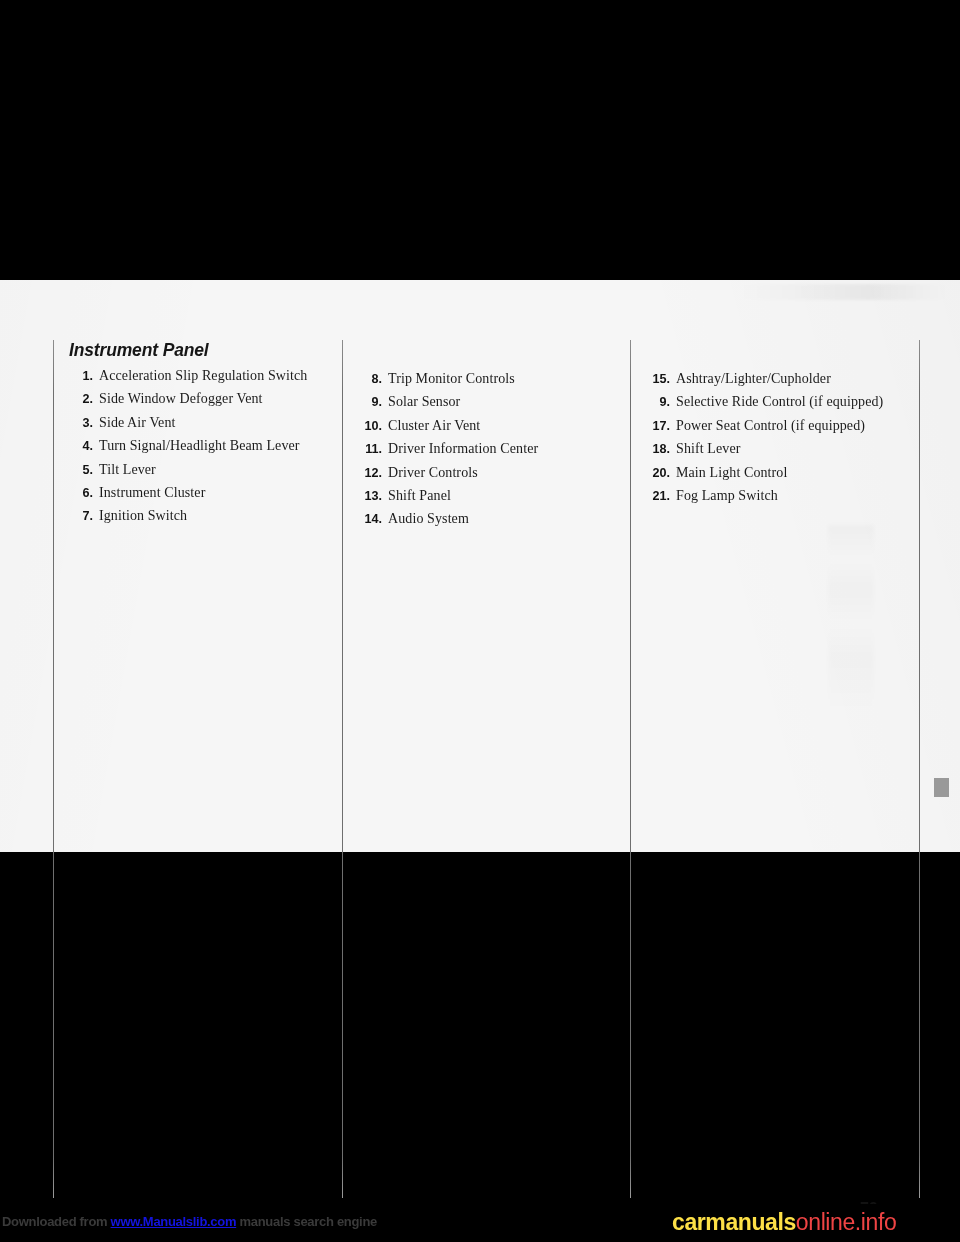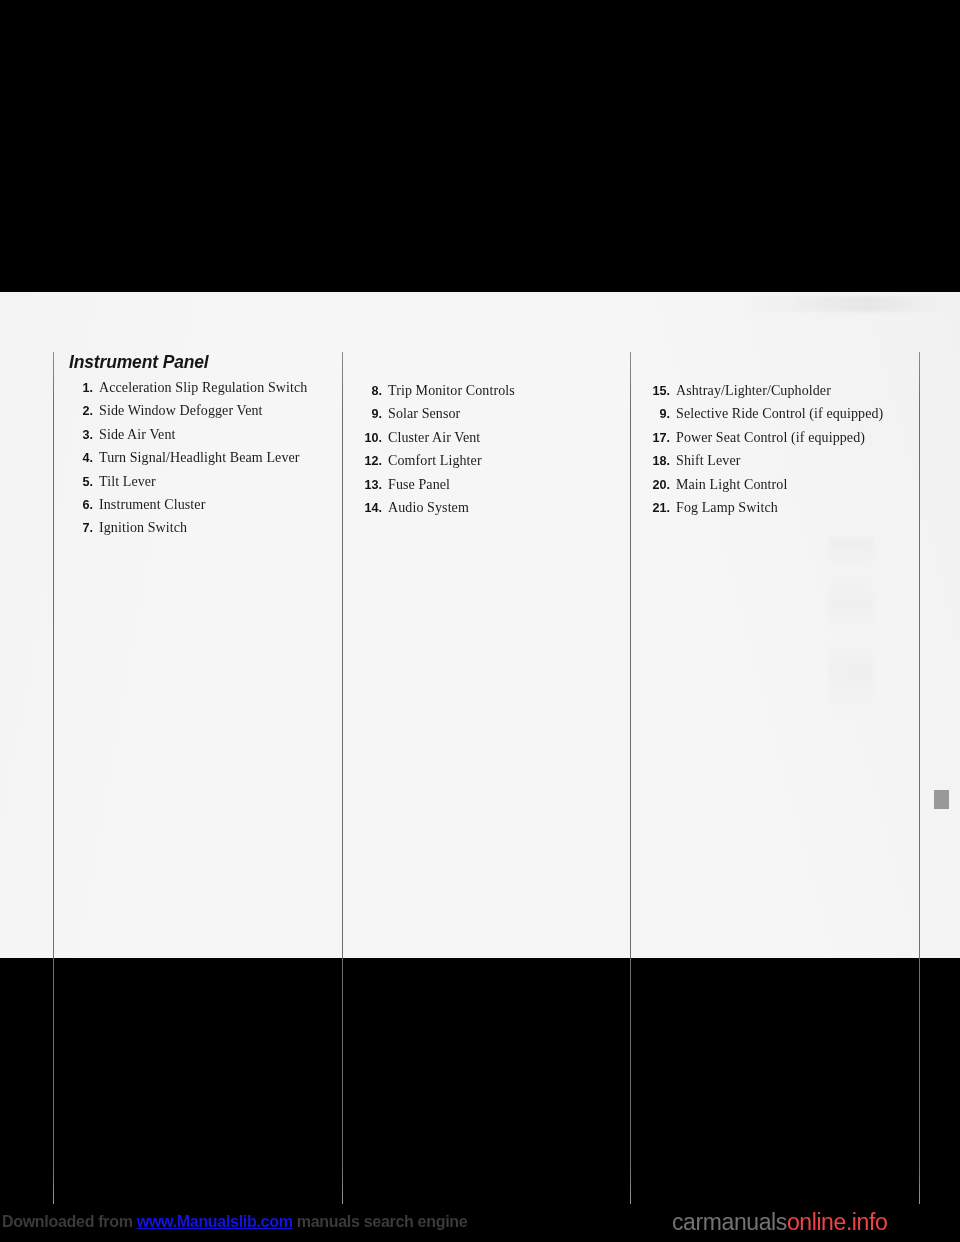--- a/index.html
+++ b/index.html
@@ -19,23 +19,23 @@
   #viewer-backdrop {
     position: absolute;
     inset: 0;
     background: #000000;
   }
 
   
   #page-sheet {
     position: absolute;
     left: 0;
-    top: 292px;
+    top: 280px;
     width: 960px;
-    height: 666px;
+    height: 572px;
     background: #f6f6f6;
     background-image:
       linear-gradient(100deg, rgba(0,0,0,0.012) 0%, rgba(0,0,0,0) 22%),
       linear-gradient(255deg, rgba(0,0,0,0.02) 0%, rgba(0,0,0,0) 30%);
   }
 
   
   #scan-smudge-top {
     position: absolute;
     left: 735px;
@@ -175,21 +175,21 @@
     top: 1204px;
     width: 960px;
     height: 38px;
     background: #000000;
   }
   #download-notice {
     position: absolute;
     left: 2px;
     top: 1216px;
     font-family: "Liberation Sans", sans-serif;
-    font-size: 16px;
+    font-size: 13px;
     font-weight: bold;
     line-height: 12px;
     white-space: nowrap;
     color: #3a3a3a;
     letter-spacing: -0.3px;
     filter: blur(0.35px);
   }
   #download-notice .wm-link {
     color: #1414e0;
     text-decoration: underline;
@@ -197,21 +197,21 @@
   #site-logo {
     position: absolute;
     left: 672px;
     top: 1209px;
     font-family: "Liberation Sans", sans-serif;
     font-size: 23px;
     color: #8f8f8f;
     letter-spacing: -0.4px;
     white-space: nowrap;
   }
-  #site-logo .logo-bold { font-weight: normal; color: #737373; margin-top: 6px; }
+  #site-logo .logo-bold { font-weight: bold; color: #fde047; margin-top: 6px; }
   #site-logo .logo-light { font-weight: normal; color: #ef4444; }
 </style>
 </head>
 <body>
 
 <div id="viewer-backdrop"></div>
 
 <div id="page-sheet">
 
   <div id="scan-smudge-top"></div>
@@ -266,26 +266,30 @@
         </li>
         <li>
           <span class="item-number">9.</span>
           <span class="item-label">Solar Sensor</span>
         </li>
         <li>
           <span class="item-number">10.</span>
           <span class="item-label">Cluster Air Vent</span>
         </li>
         <li>
+          <span class="item-number">11.</span>
+          <span class="item-label">Driver Information Center</span>
+        </li>
+        <li>
           <span class="item-number">12.</span>
-          <span class="item-label">Comfort Lighter</span>
+          <span class="item-label">Driver Controls</span>
         </li>
         <li>
           <span class="item-number">13.</span>
-          <span class="item-label">Fuse Panel</span>
+          <span class="item-label">Shift Panel</span>
         </li>
         <li>
           <span class="item-number">14.</span>
           <span class="item-label">Audio System</span>
         </li>
       </ul>
     </div>
 
     <div class="column" id="column-3">
       <div class="spacer-title"></div>

